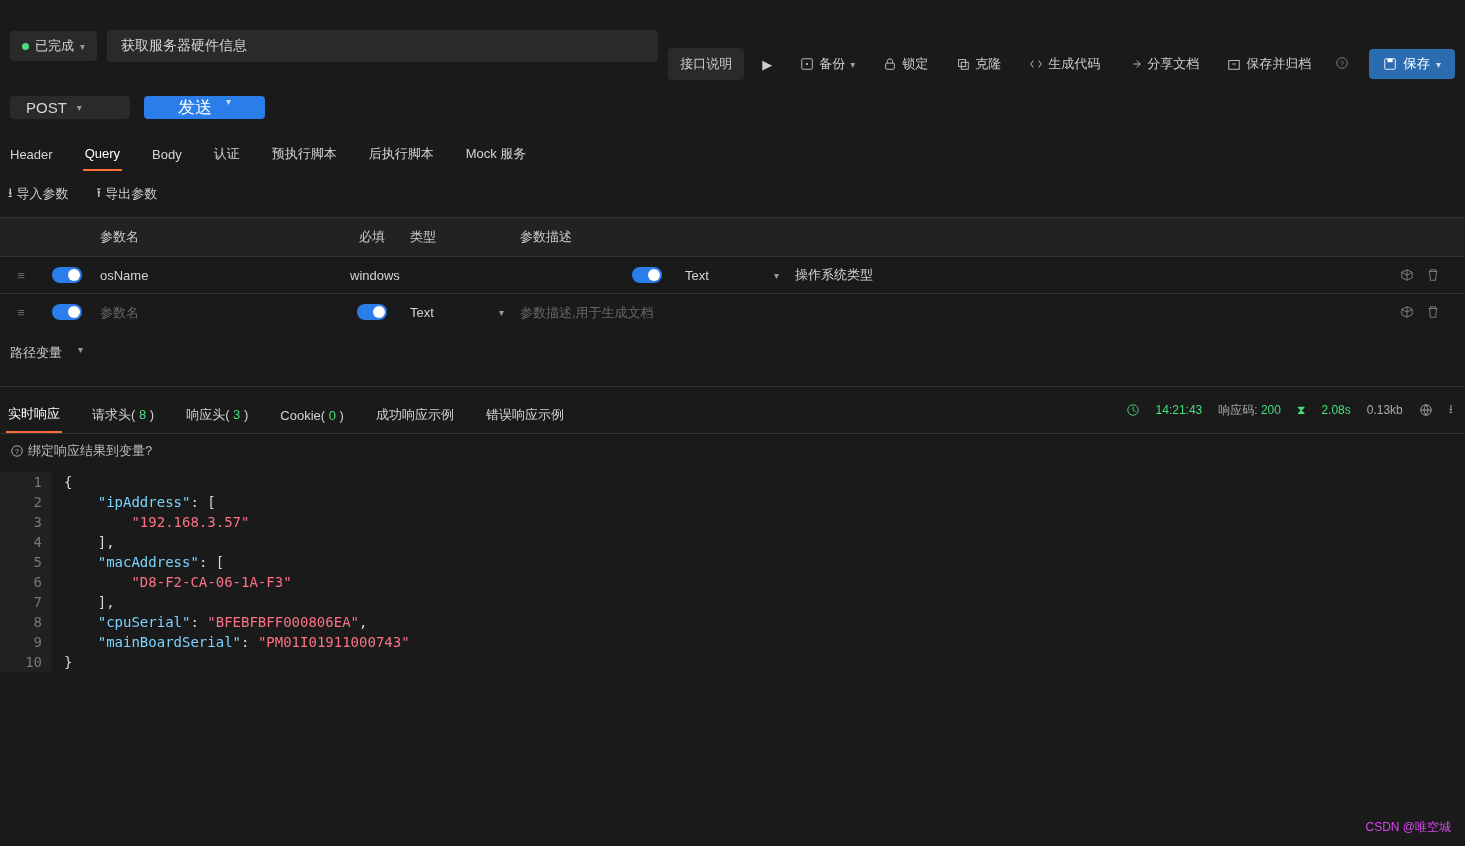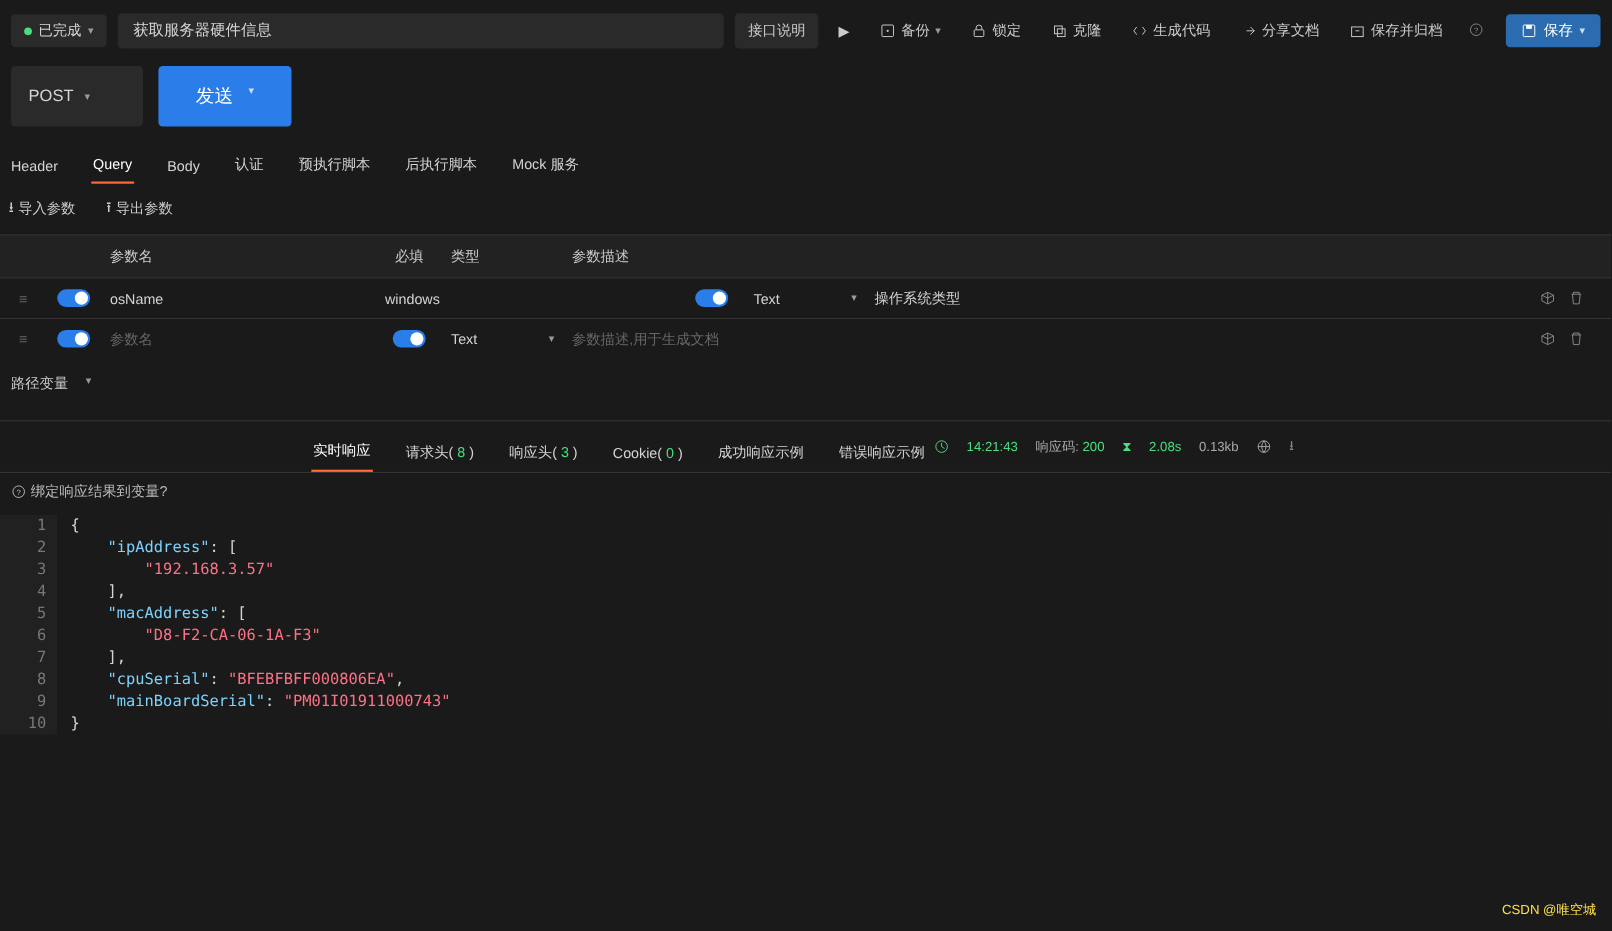--- a/index.html
+++ b/index.html
@@ -3,31 +3,31 @@
 <meta charset="utf-8">
 <style>
 * { box-sizing: border-box; margin: 0; padding: 0; }
 body { background: #1a1a1a; color: #d4d4d4; font-family: -apple-system, "Segoe UI", sans-serif; font-size: 13px; width: 1465px; height: 846px; overflow: hidden; }
 
 
 .topbar { display: flex; align-items: center; padding: 12px 10px; gap: 10px; }
 .status-pill { background: #2a2a2a; border-radius: 4px; padding: 6px 12px; display: flex; align-items: center; gap: 6px; }
 .status-dot { width: 7px; height: 7px; border-radius: 50%; background: #4ade80; }
 .title-input { background: #2a2a2a; border: none; color: #d4d4d4; padding: 8px 14px; border-radius: 4px; flex: 1; font-size: 14px; outline: none; }
-.topbar-right { display: flex; align-items: center; gap: 8px; }
+.topbar-right { display: flex; align-items: center; gap: 8px; margin-top: 36px; }
 .tb-btn { background: none; border: none; color: #ccc; padding: 6px 10px; display: inline-flex; align-items: center; gap: 5px; font-size: 13px; cursor: pointer; }
 .tb-btn.apidesc { background: #2a2a2a; border-radius: 4px; padding: 7px 12px; }
 .save-btn { background: #2b6cb0; color: #fff; padding: 6px 14px; border-radius: 4px; border: none; display: inline-flex; align-items: center; gap: 6px; margin-left: 6px; cursor: pointer; }
 .ico { display: inline-block; width: 14px; height: 14px; }
 
 
 .url-row { display: flex; align-items: stretch; gap: 14px; padding: 4px 10px 12px; }
 .method-sel { background: #2a2a2a; border-radius: 4px; padding: 0 16px; display: flex; align-items: center; gap: 10px; font-size: 15px; cursor: pointer; min-width: 120px; }
 .url-input { flex: 1; background: #2a2a2a; border: none; color: #fff; font-size: 18px; padding: 12px 18px; border-radius: 4px; outline: none; }
-.send-btn { background: #2b7de9; color: #fff; border: none; padding: 16px 34px; border-radius: 4px; font-size: 17px; display: flex; gap: 14px; cursor: pointer; }
+.send-btn { background: #2b7de9; color: #fff; border: none; padding: 0 34px; border-radius: 4px; font-size: 17px; display: flex; gap: 14px; cursor: pointer; }
 
 
 .tabs, .resp-tabs, .view-tabs { display: flex; align-items: center; }
 .tabs { padding: 6px 8px 0; gap: 28px; }
 .tab { color: #d4d4d4; padding: 8px 2px; cursor: pointer; }
 .tab.active { color: #fff; border-bottom: 2px solid #ff6b35; }
 
 .sub-actions { display: flex; gap: 28px; padding: 12px 8px; color: #ccc; }
 .sub-actions span { cursor: pointer; display: inline-flex; align-items: center; gap: 4px; }
 
@@ -46,21 +46,21 @@
 .col-actions span { cursor: pointer; }
 input.cell { background: transparent; border: none; color: #d4d4d4; width: 100%; outline: none; font-size: 13px; }
 input.cell::placeholder { color: #666; }
 
 .toggle { width: 30px; height: 16px; background: #2b7de9; border-radius: 10px; position: relative; cursor: pointer; }
 .toggle::after { content: ""; position: absolute; width: 12px; height: 12px; background: #fff; border-radius: 50%; top: 2px; right: 2px; }
 
 .path-var { padding: 14px 10px; color: #ccc; display: inline-flex; align-items: flex-start; gap: 16px; cursor: pointer; }
 
 
-.resp-header { display: flex; align-items: center; justify-content: center; border-top: 1px solid #333; margin-top: 10px; }
+.resp-header { display: flex; align-items: center; justify-content: space-between; border-top: 1px solid #333; margin-top: 10px; }
 .resp-tabs { gap: 28px; padding: 10px 6px 0; }
 .resp-tabs .tab { padding: 8px 2px; }
 .resp-meta { display: flex; align-items: center; gap: 16px; padding-right: 12px; color: #aaa; font-size: 12px; }
 .resp-meta .clock, .resp-meta .hourglass { color: #4ade80; }
 .green { color: #4ade80; }
 
 .view-row { display: flex; align-items: center; justify-content: space-between; padding: 8px 10px; border-top: 1px solid #333; }
 .view-tabs { gap: 22px; }
 .vtab { color: #d4d4d4; padding: 6px 4px; cursor: pointer; }
 .vtab.active { border-bottom: 2px solid #ff6b35; color: #fff; }
@@ -69,21 +69,21 @@
 .bind-link { color: #bbb; display: inline-flex; align-items: center; gap: 4px; cursor: pointer; }
 
 
 .code { display: flex; font-family: "Consolas", monospace; font-size: 14px; line-height: 20px; background: #1a1a1a; padding-top: 4px; }
 .gutter { width: 52px; background: #212121; color: #777; text-align: right; padding: 0 10px; user-select: none; }
 .code-body { padding-left: 12px; color: #d4d4d4; white-space: pre; }
 .key { color: #7dd3fc; }
 .str { color: #fb7185; }
 .punct { color: #d4d4d4; }
 
-.watermark { position: absolute; bottom: 10px; right: 14px; color: #fde047; font-size: 12px; }
+.watermark { position: absolute; bottom: 10px; right: 14px; color: #d946ef; font-size: 12px; }
 
 .chev { font-size: 10px; color: #999; }
 svg { display: block; }
 </style>
 </head>
 <body>
 
 
 
 

